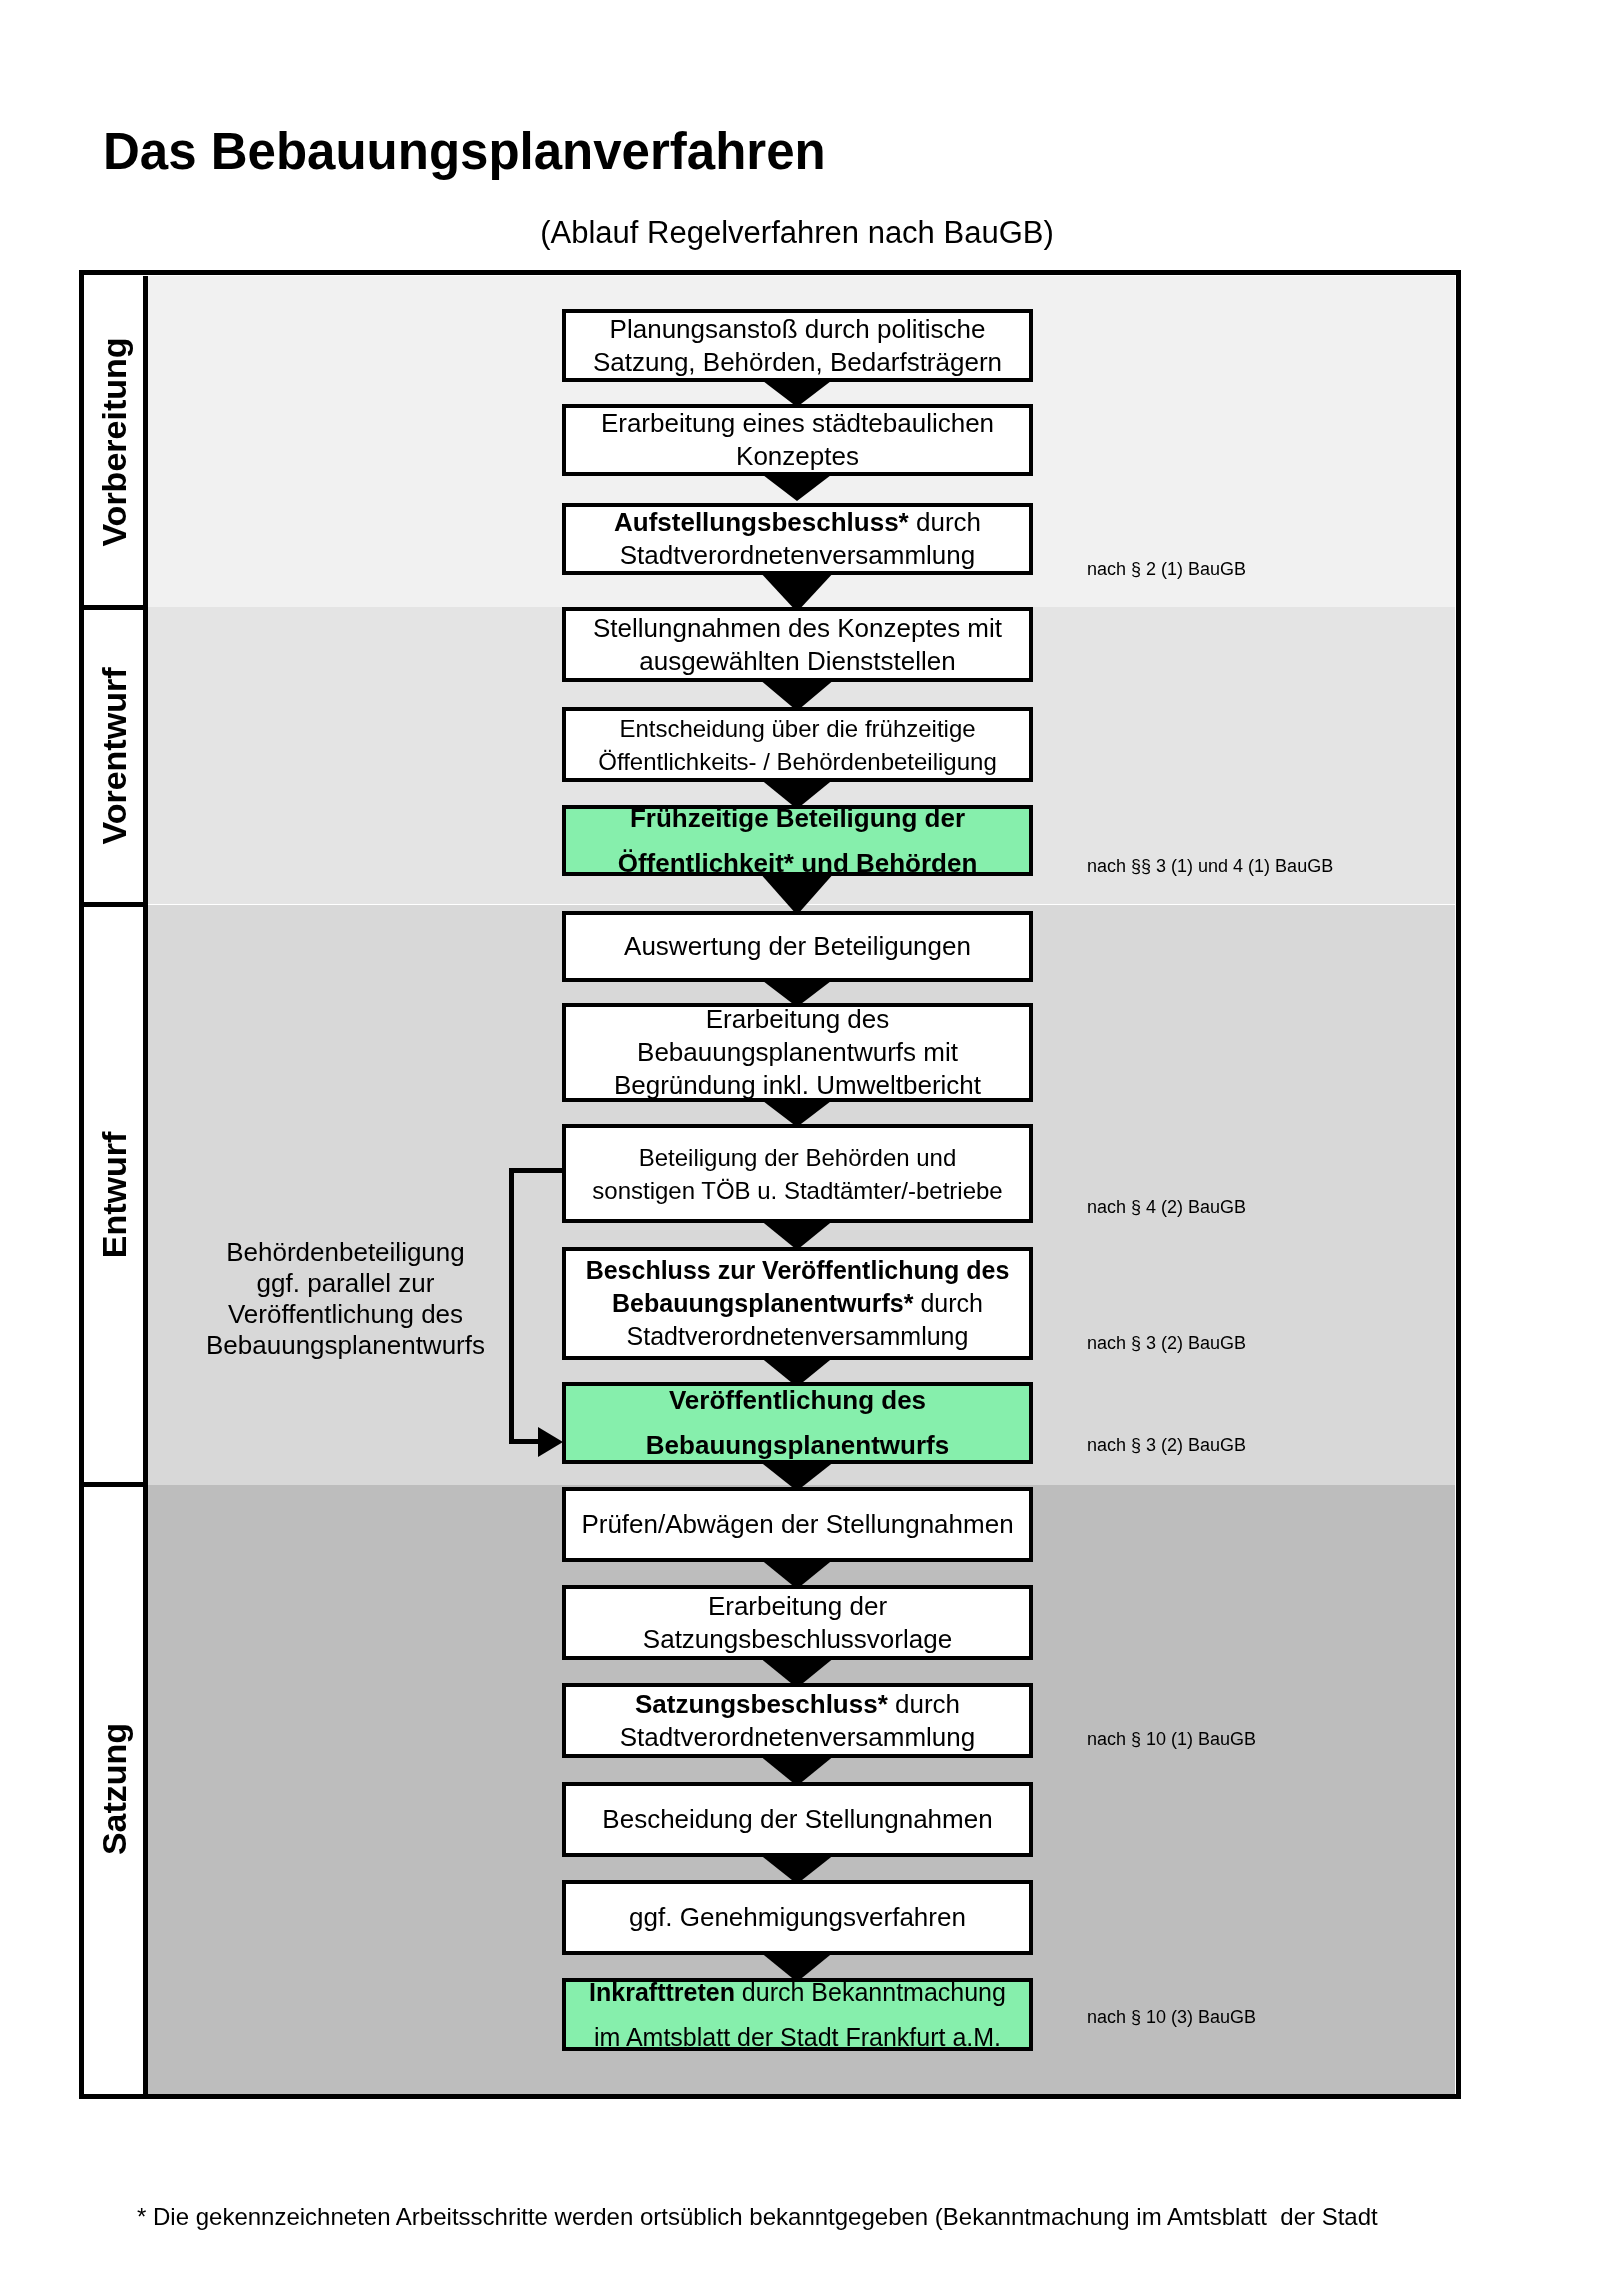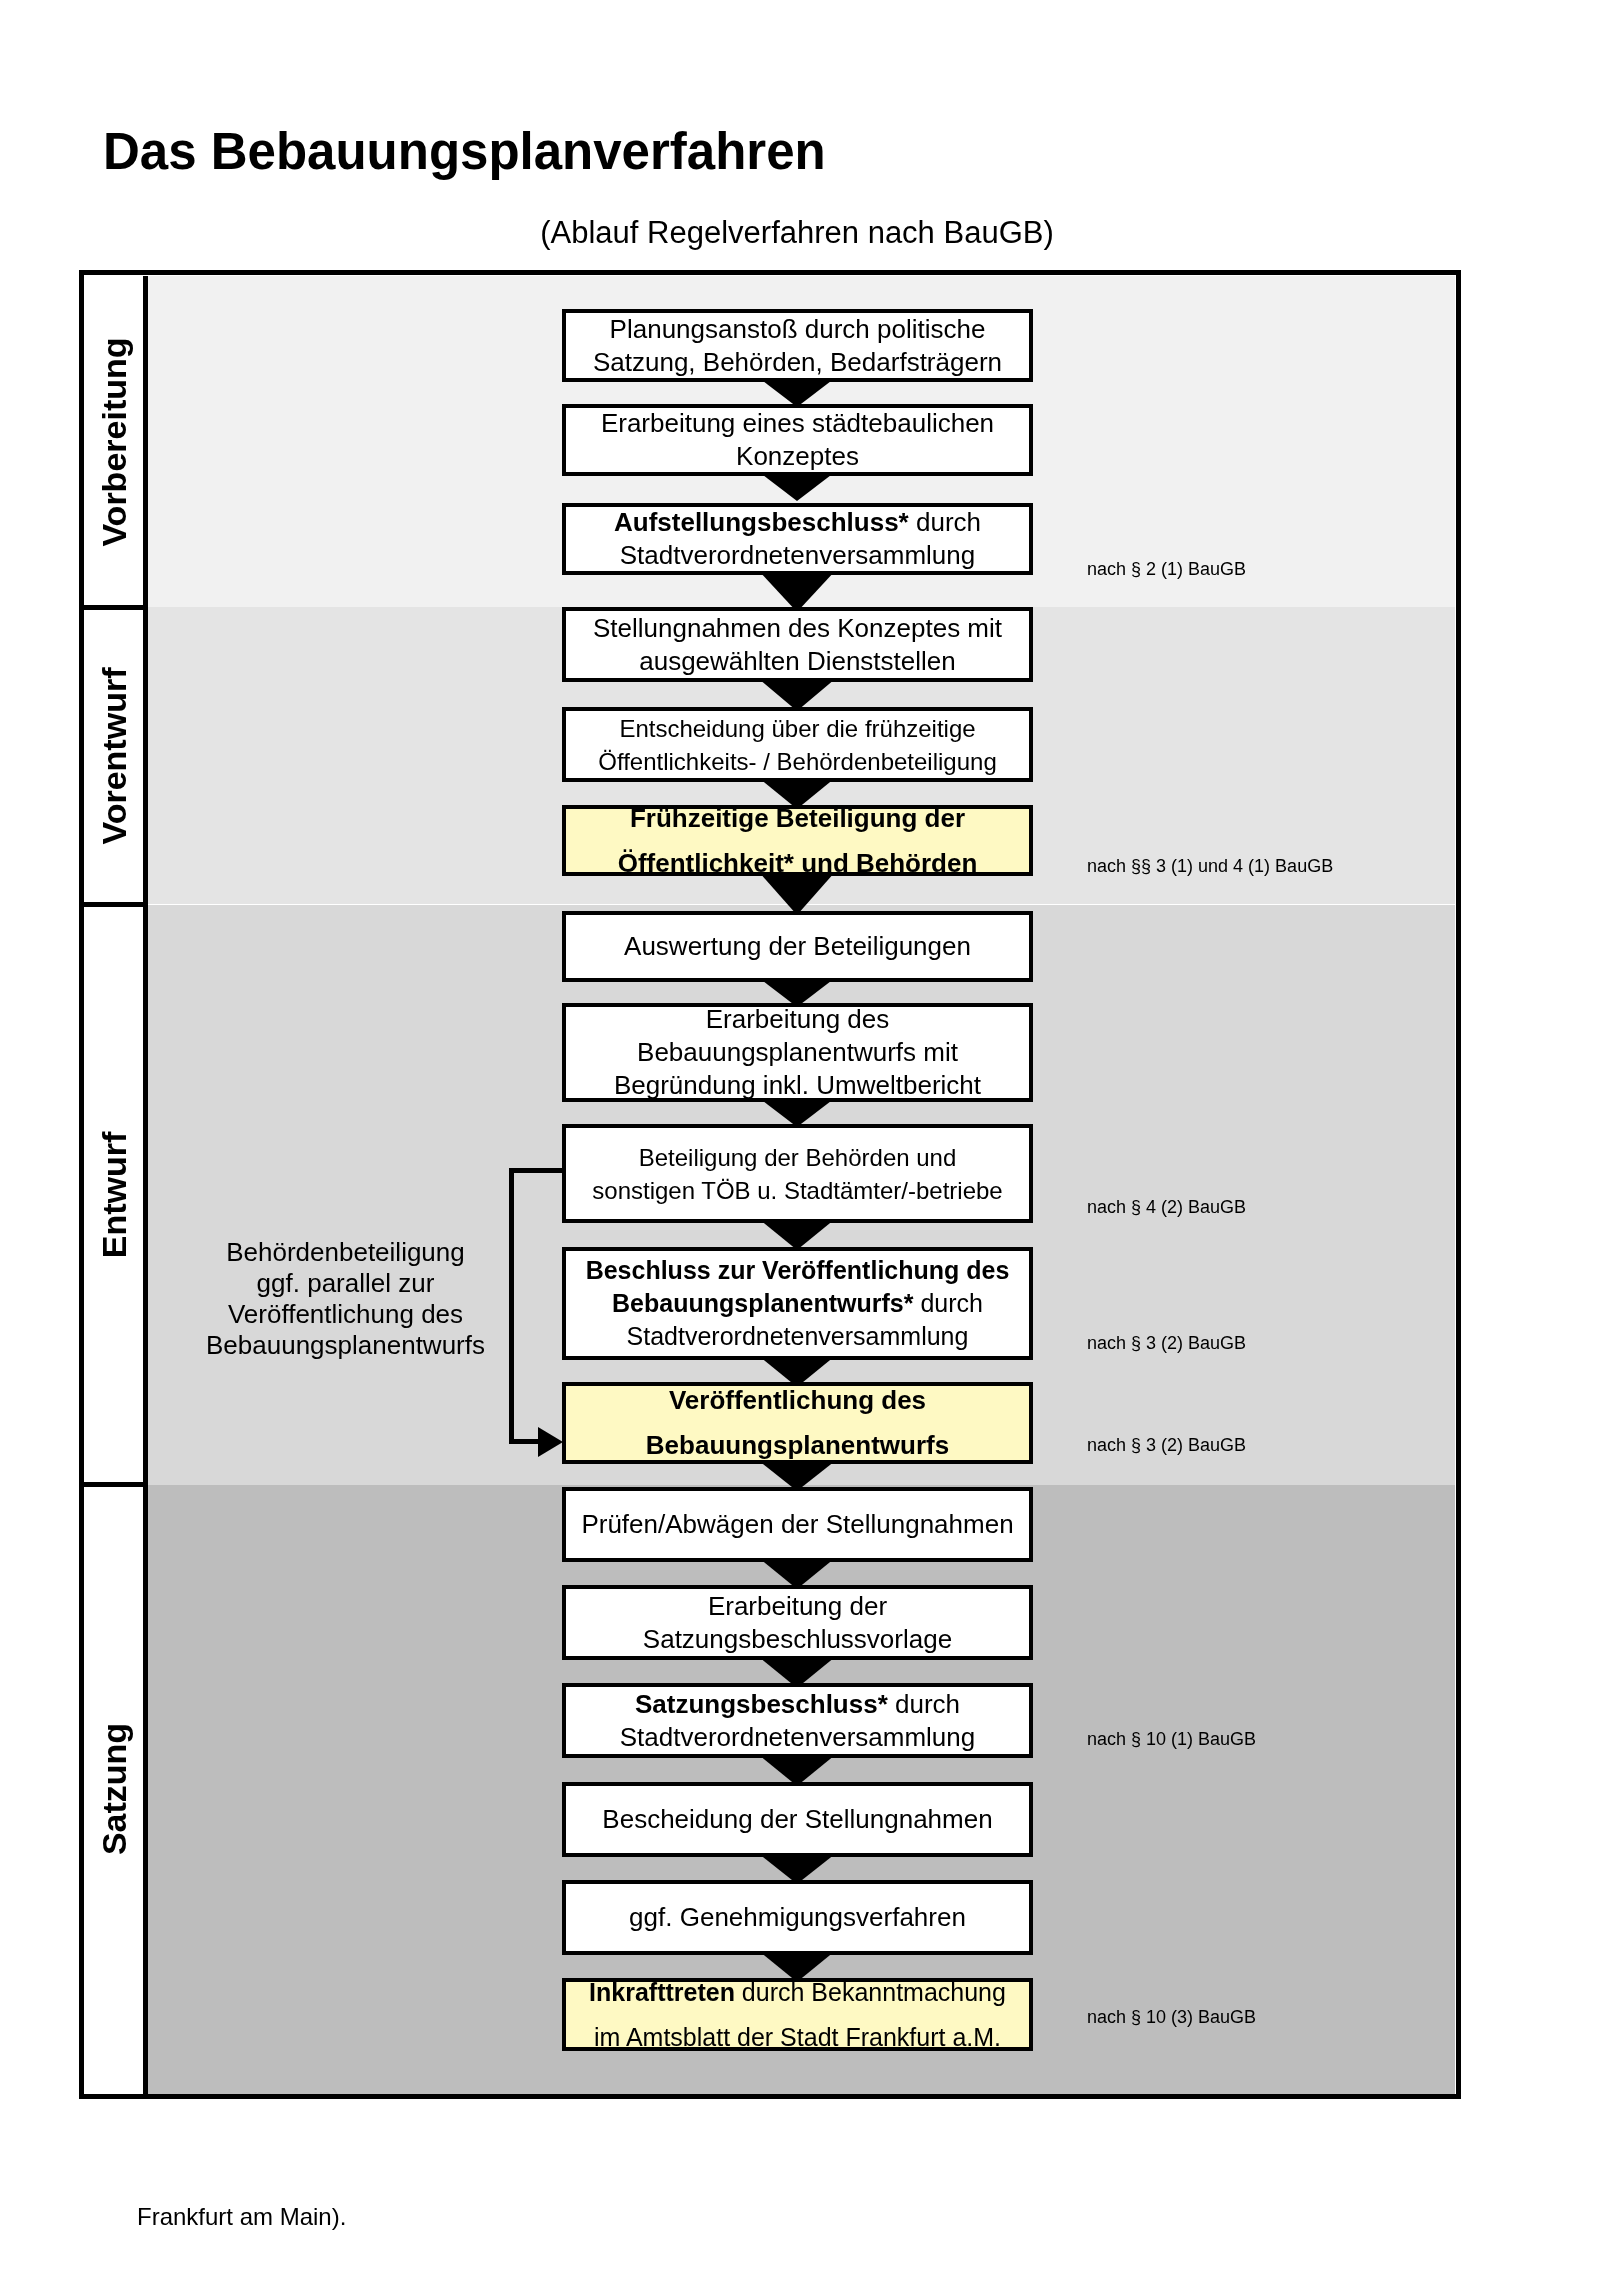--- a/index.html
+++ b/index.html
@@ -32,21 +32,21 @@
     font-size:34px; font-weight:bold; text-align:center; z-index:4;
   }
 
   .box {
     left:562px; width:471px; box-sizing:border-box;
     border:4.6px solid #000; background:#fff; z-index:2;
     display:flex; flex-direction:column; justify-content:center; align-items:center;
     font-size:26px; line-height:33px; text-align:center;
   }
   .box .ln { white-space:pre; }
-  .box.hl  { background:#fef9c3;gap:12px; }
+  .box.hl  { background:#86efac;gap:12px; }
   .box.bold-all { font-weight:bold; }
   .b { font-weight:bold; }
 
   .arrow-down {
     left:759px; width:0; height:0; z-index:1;
     border-left:38px solid transparent; border-right:38px solid transparent;
   }
 
   .lawref { left:1087px; height:33px; line-height:33px; font-size:18px; white-space:pre; z-index:2; }
 
@@ -182,15 +182,16 @@
 <div class="abs lawref" style="top:850px">nach §§ 3 (1) und 4 (1) BauGB</div>
 <div class="abs lawref" style="top:1191px">nach § 4 (2) BauGB</div>
 <div class="abs lawref" style="top:1327px">nach § 3 (2) BauGB</div>
 <div class="abs lawref" style="top:1429px">nach § 3 (2) BauGB</div>
 <div class="abs lawref" style="top:1723px">nach § 10 (1) BauGB</div>
 <div class="abs lawref" style="top:2001px">nach § 10 (3) BauGB</div>
 
 <div class="abs frame"></div>
 
 <div class="abs footnote">
+  <div>* Die gekennzeichneten Arbeitsschritte werden ortsüblich bekanntgegeben (Bekanntmachung im Amtsblatt  der Stadt</div>
   <div>Frankfurt am Main).</div>
 </div>
 
 
 </body></html>

